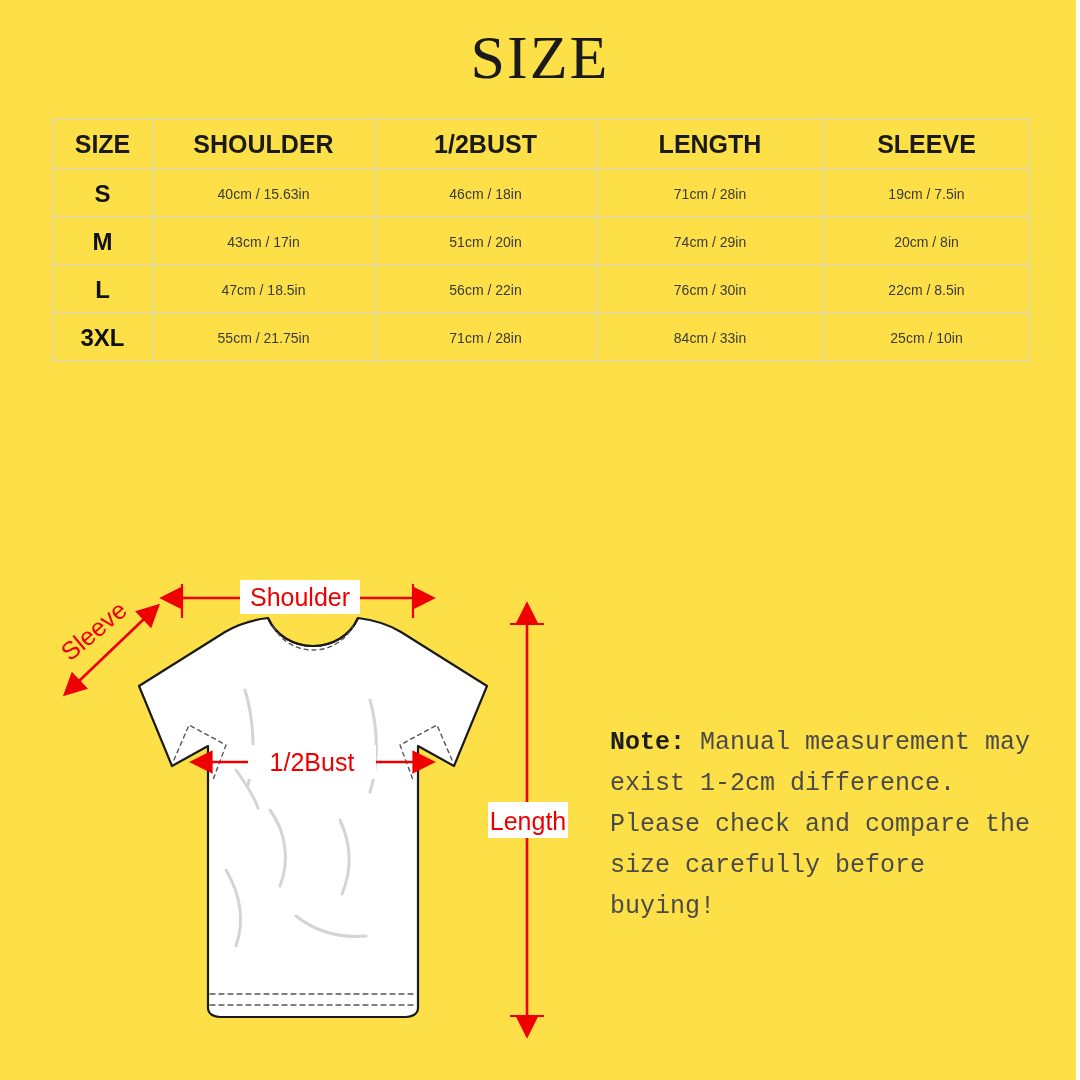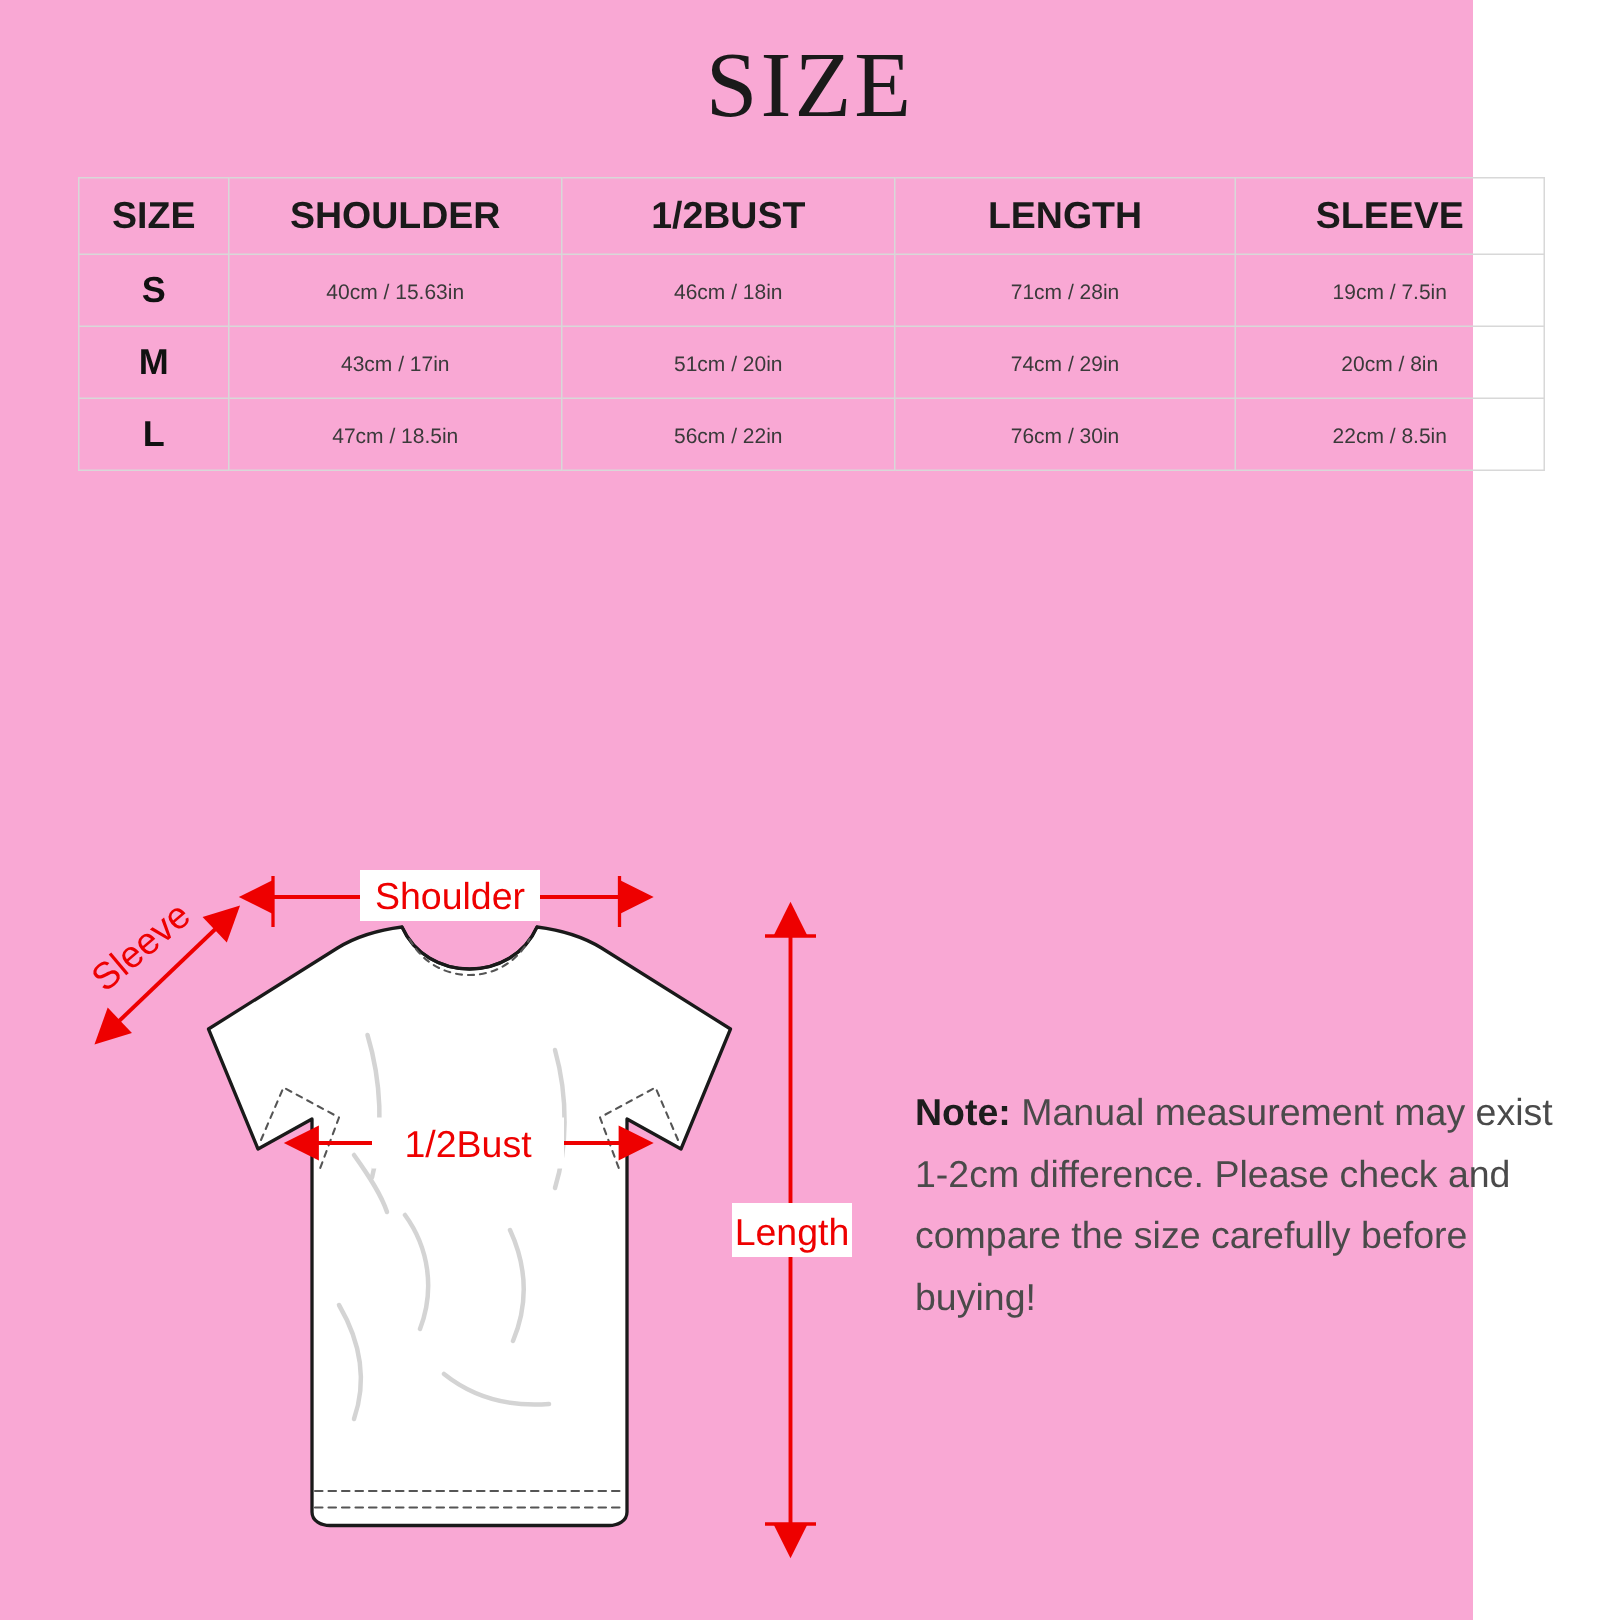--- a/index.html
+++ b/index.html
@@ -5,22 +5,22 @@
   * { box-sizing: border-box; }
   html, body {
     margin: 0; padding: 0;
     width: 1080px; height: 1080px;
     background: #ffffff;
     font-family: "Liberation Sans", sans-serif;
     overflow: hidden;
   }
   #page {
     position: relative;
-    width: 982px; height: 1080px;
-    background: #f9a8d4;
+    width: 1076px; height: 1080px;
+    background: #fde047;
   }
 
   
   .title {
     position: absolute;
     top: 22px; left: 0; width: 1080px;
     text-align: center;
     font-family: "Liberation Serif", serif;
     font-size: 62px;
     letter-spacing: 2px;
@@ -73,20 +73,21 @@
   .diagram svg { display: block; }
 
   
   .note {
     position: absolute;
     left: 610px; top: 722px;
     width: 430px;
     font-size: 25px;
     line-height: 41px;
     color: #4a4a4a;
+    font-family: Liberation Mono, monospace;
   }
   .note b { color: #1d1d1d; font-weight: 700; }
 </style>
 </head>
 <body>
 
 <div id="page">
 
   <div class="title">SIZE</div>
 
@@ -121,20 +122,27 @@
         <td>51cm / 20in</td>
         <td>74cm / 29in</td>
         <td>20cm / 8in</td>
       </tr>
       <tr>
         <td class="sz">L</td>
         <td>47cm / 18.5in</td>
         <td>56cm / 22in</td>
         <td>76cm / 30in</td>
         <td>22cm / 8.5in</td>
+      </tr>
+      <tr>
+        <td class="sz">3XL</td>
+        <td>55cm / 21.75in</td>
+        <td>71cm / 28in</td>
+        <td>84cm / 33in</td>
+        <td>25cm / 10in</td>
       </tr>
     </tbody>
   </table>
 
   <div class="diagram">
     <svg width="560" height="500" viewBox="0 0 560 500" xmlns="http://www.w3.org/2000/svg">
       <defs>
         <marker id="arrL" markerWidth="11" markerHeight="11" refX="9" refY="5.5" orient="auto">
           <path d="M10,1 L1,5.5 L10,10 Z" fill="#ee0000"></path>
         </marker>

